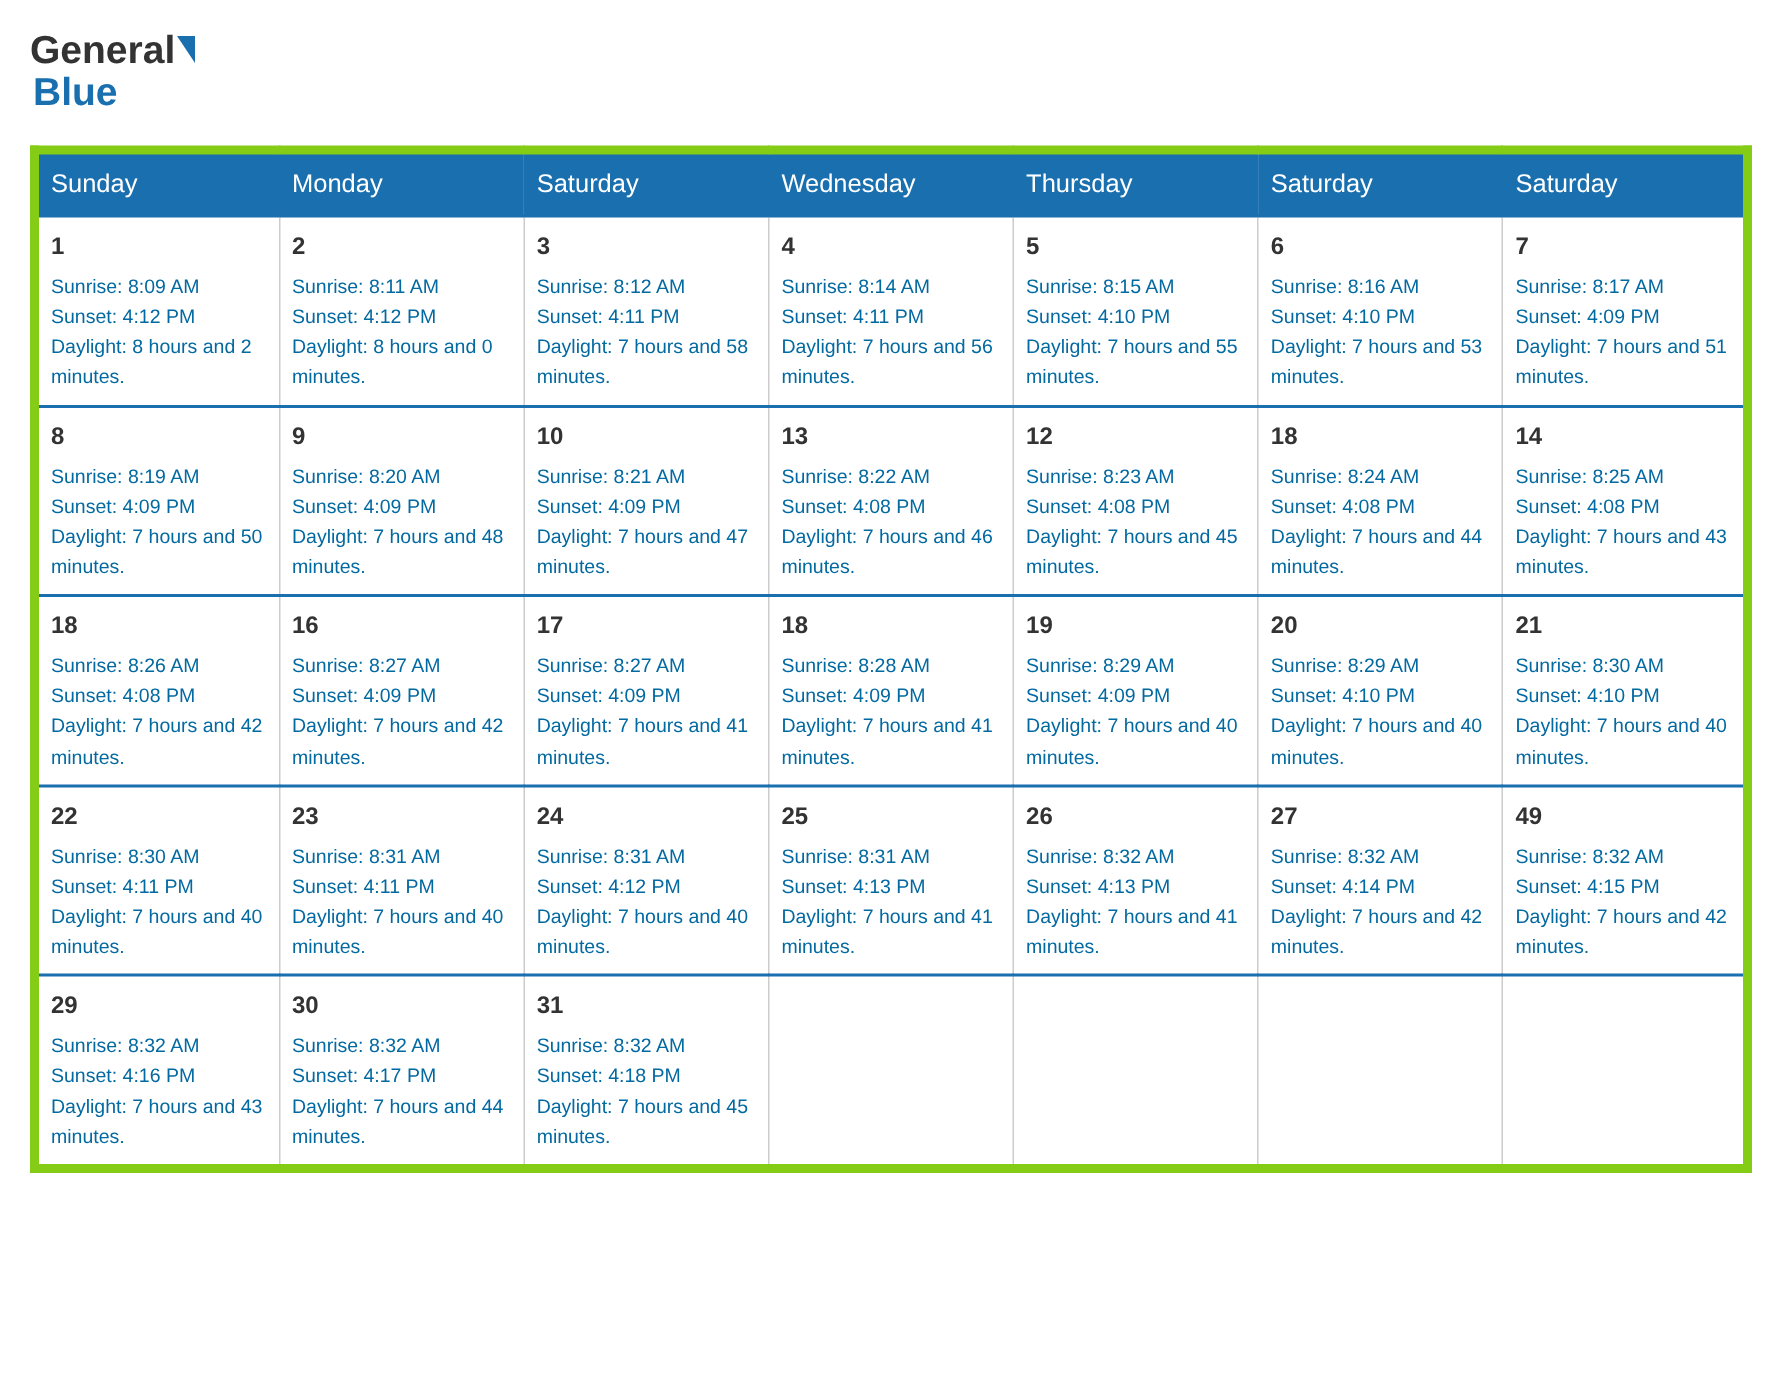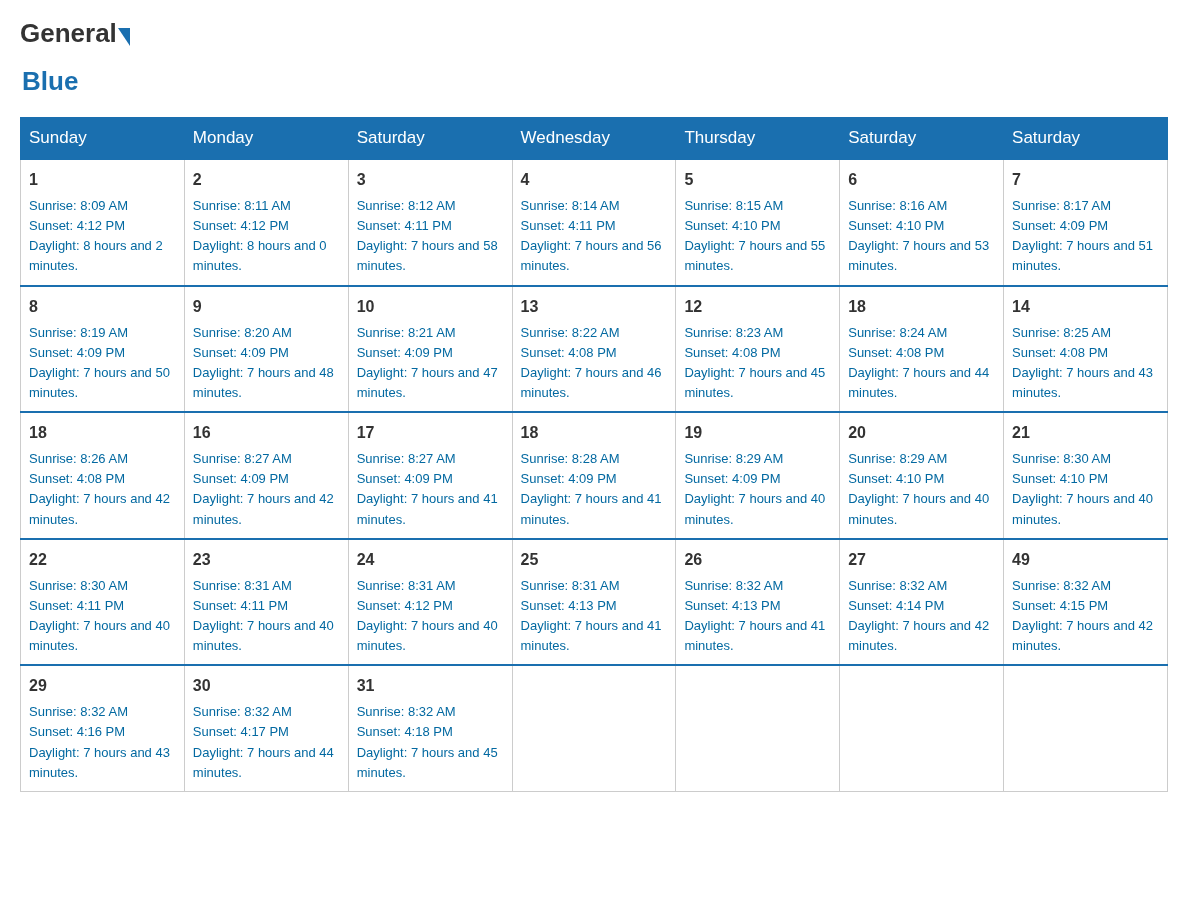--- a/index.html
+++ b/index.html
@@ -32,21 +32,21 @@
       line-height: 1.1;
     }
     .location {
       font-size: 22px;
       color: #555;
       margin-top: 4px;
     }
     .calendar {
       width: 100%;
       border-collapse: collapse;
-      border: 1px solid #84cc16;
+      border: 6px solid #84cc16;
     }
     .calendar th {
       background-color: #1a6faf;
       color: #fff;
       padding: 10px 8px;
       font-size: 17px;
       font-weight: normal;
       text-align: left;
       border: 1px solid #1a6faf;
     }
@@ -75,25 +75,25 @@
     }
     .empty-cell {
       background: #fff;
     }
   </style>
 </head>
 <body>
 
 <div class="header">
   <div class="logo">
-    <div style="display:flex; align-items:flex-end; line-height:1;">
+    <div style="display:flex; align-items:center; line-height:1;">
       <span style="font-size:26px; font-weight:bold; color:#333;">General</span>
       <span style="display:inline-block; width:0; height:0; border-left:12px solid transparent; border-top:18px solid #1a6faf; margin:0 1px; vertical-align:middle;"></span>
     </div>
-    <div style="padding-left:2px;margin-top:20px;">
+    <div style="padding-left:2px;">
       <span style="font-size:26px; font-weight:bold; color:#1a6faf;">Blue</span>
     </div>
   </div>
   <div class="title-section">
     <div class="month-title"></div>
     <div class="location"></div>
   </div>
 </div>
 
 <table class="calendar">

